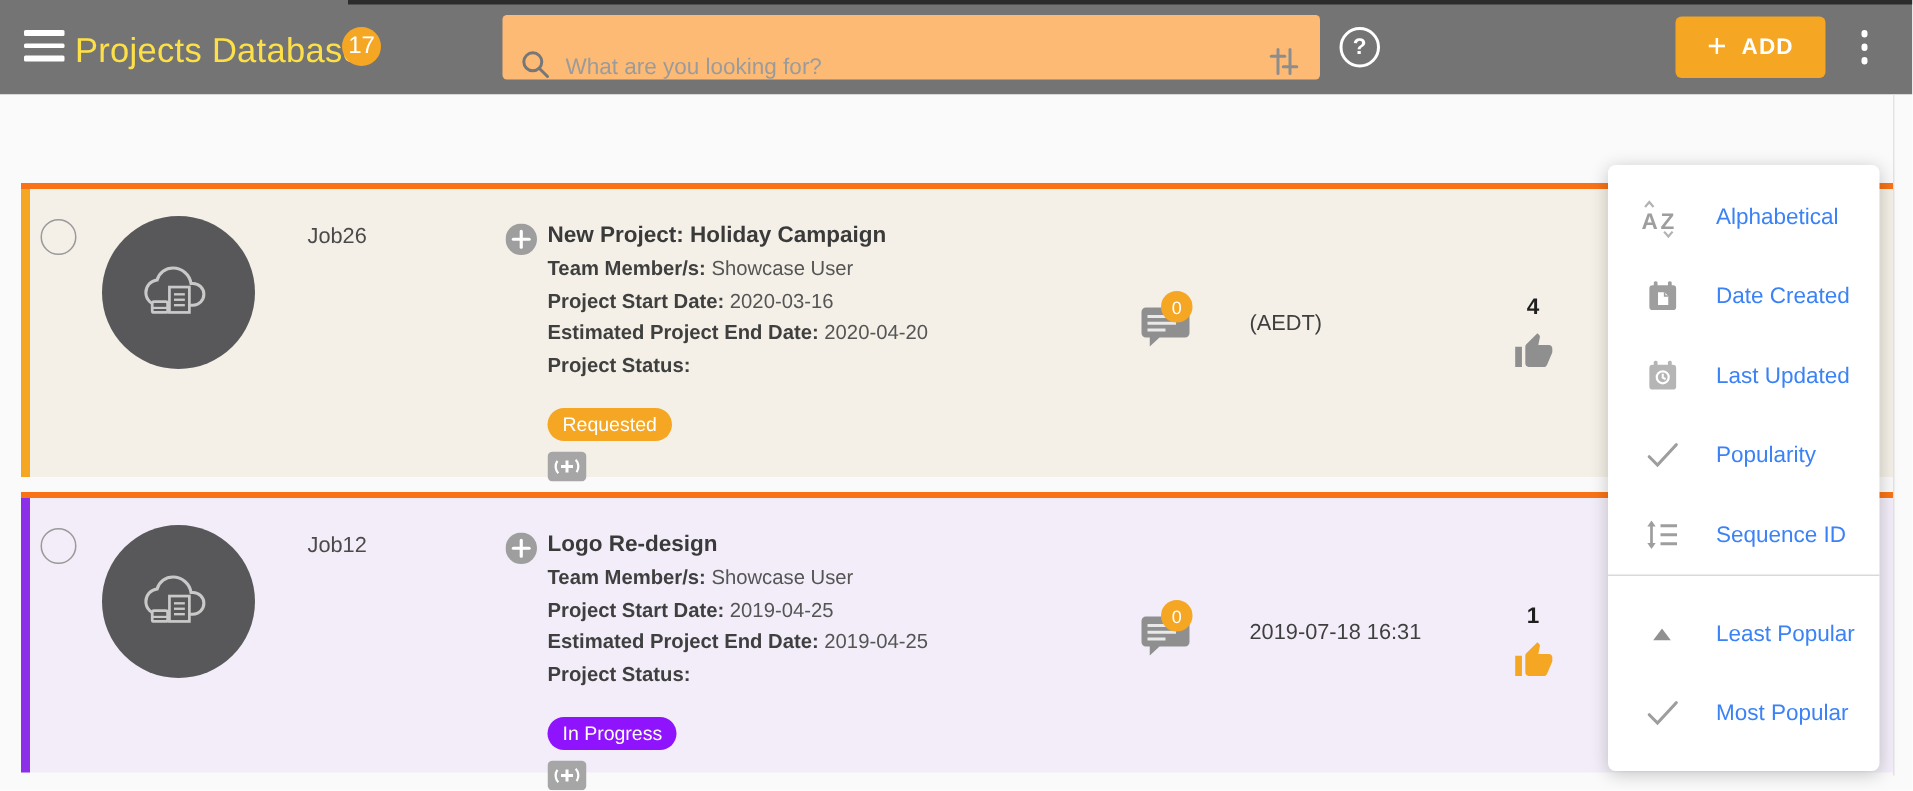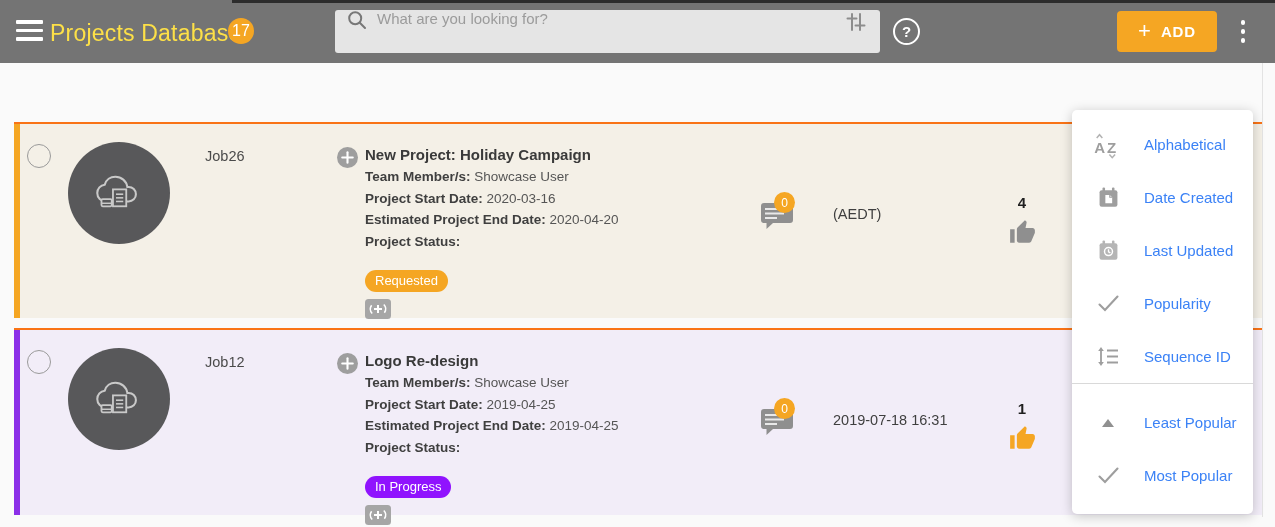--- a/index.html
+++ b/index.html
@@ -7,22 +7,22 @@
   .screen { position:relative; width:1275px; height:527px; background:#fafafa; overflow:hidden; }
 
   
   .topbar { position:absolute; left:0; top:0; width:1275px; height:63px; background:#747474; }
   .edge-strip { position:absolute; left:232px; top:0; width:1043px; height:3px; background:#2c2c2c; }
   .hamburger { position:absolute; left:16px; top:20px; width:28px; height:22px; cursor:pointer; }
   .hamburger span { display:block; width:27px; height:3.5px; background:#fff; border-radius:1px; margin-bottom:5px; }
   .app-title { position:absolute; left:50px; top:20px; font-size:23px; color:#fde047; letter-spacing:.2px; }
   .count-badge { position:absolute; left:228px; top:18px; width:26px; height:26px; border-radius:50%;
                  background:#F5A623; color:#fff; font-size:16px; display:flex; align-items:center; justify-content:center; }
-  .search-bar { position:absolute; left:335px; top:10px; width:545px; height:43px; background:#e5e5e5;
-                border-radius:3px; display:flex; align-items:flex-start; padding:0 12px; }
+  .search-bar { position:absolute; left:335px; top:10px; width:545px; height:43px; background:#fdba74;
+                border-radius:3px; display:flex; align-items:flex-end; padding:0 12px; }
   .search-bar input { flex:1; border:none; outline:none; font-size:15px; color:#555; margin-left:10px;
                       font-family:"Liberation Sans","DejaVu Sans",sans-serif; background:transparent; }
   .search-bar input::placeholder { color:#9b9b9b; }
   .help-btn { position:absolute; left:893px; top:18px; width:27px; height:27px; border:2.5px solid #fff;
               border-radius:50%; color:#fff; font-size:15px; font-weight:bold; display:flex;
               align-items:center; justify-content:center; cursor:pointer; }
   .add-btn { position:absolute; left:1117px; top:11px; width:100px; height:41px; background:#F5A623; border:none;
              border-radius:4px; color:#fff; display:flex; align-items:center; justify-content:center; gap:10px;
              cursor:pointer; font-family:inherit; }
   .add-btn .plus { font-size:22px; font-weight:400; line-height:1; margin-top:-2px; }
@@ -33,21 +33,21 @@
   
   .listheader { position:absolute; left:0; top:63px; width:1275px; height:57px; background:#fafafa; }
   .col-label { position:absolute; top:85px; font-size:14.5px; font-weight:bold; color:#3d3d3d; white-space:nowrap; }
   .votes-wrap { position:absolute; left:985px; top:85px; display:flex; align-items:center; gap:8px; cursor:pointer; }
   .votes-wrap .txt { font-size:14.5px; font-weight:bold; color:#3d3d3d; }
   .caret-down { width:0; height:0; border-left:5.5px solid transparent; border-right:5.5px solid transparent;
                 border-top:6.5px solid #4a4a4a; margin-top:2px; }
   .hdr-icon { position:absolute; cursor:pointer; }
 
   
-  .row { position:absolute; left:14px; width:1248px; border-top:2px solid #f97316; }
+  .row { position:absolute; left:14px; width:1248px; border-top:4px solid #f97316; }
   .row-accent { position:absolute; left:0; top:0; bottom:0; width:6px; }
   .row-check { position:absolute; left:13px; top:20px; width:24px; height:24px; border:1.5px solid #9a9a9a;
                border-radius:50%; cursor:pointer; }
   .avatar { position:absolute; left:54px; top:18px; width:102px; height:102px; border-radius:50%; background:#58585A;
             display:flex; align-items:center; justify-content:center; cursor:pointer; }
   .jobnum { position:absolute; left:191px; top:24px; font-size:14.5px; color:#4a4a4a; }
   .expand-btn { position:absolute; left:323px; top:23px; width:21px; height:21px; cursor:pointer; }
   .row-content { position:absolute; left:351px; top:20px; width:370px; }
   .row-title { font-size:15px; font-weight:bold; color:#3a3a3a; line-height:22px; }
   .detail-line { font-size:13.5px; line-height:21.5px; color:#555; }

